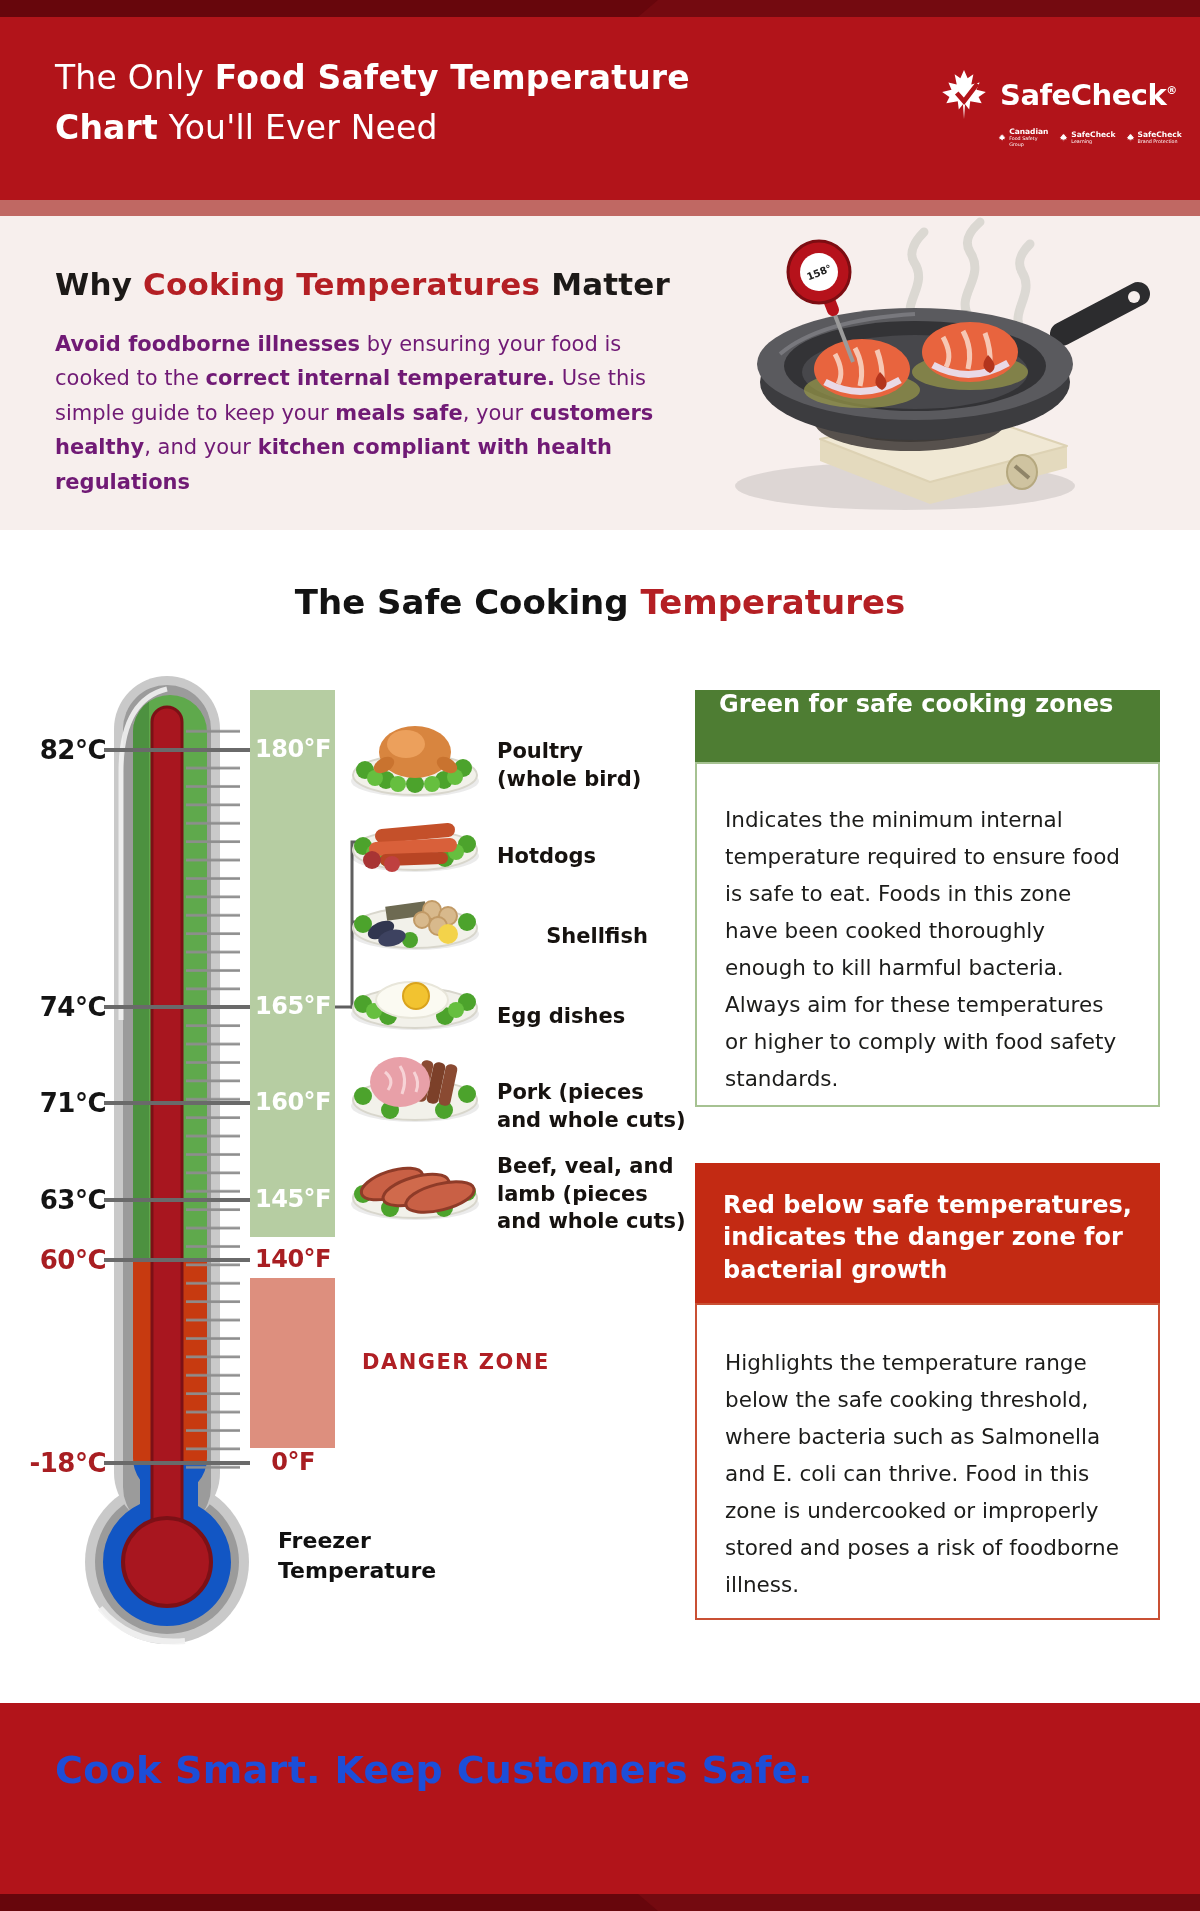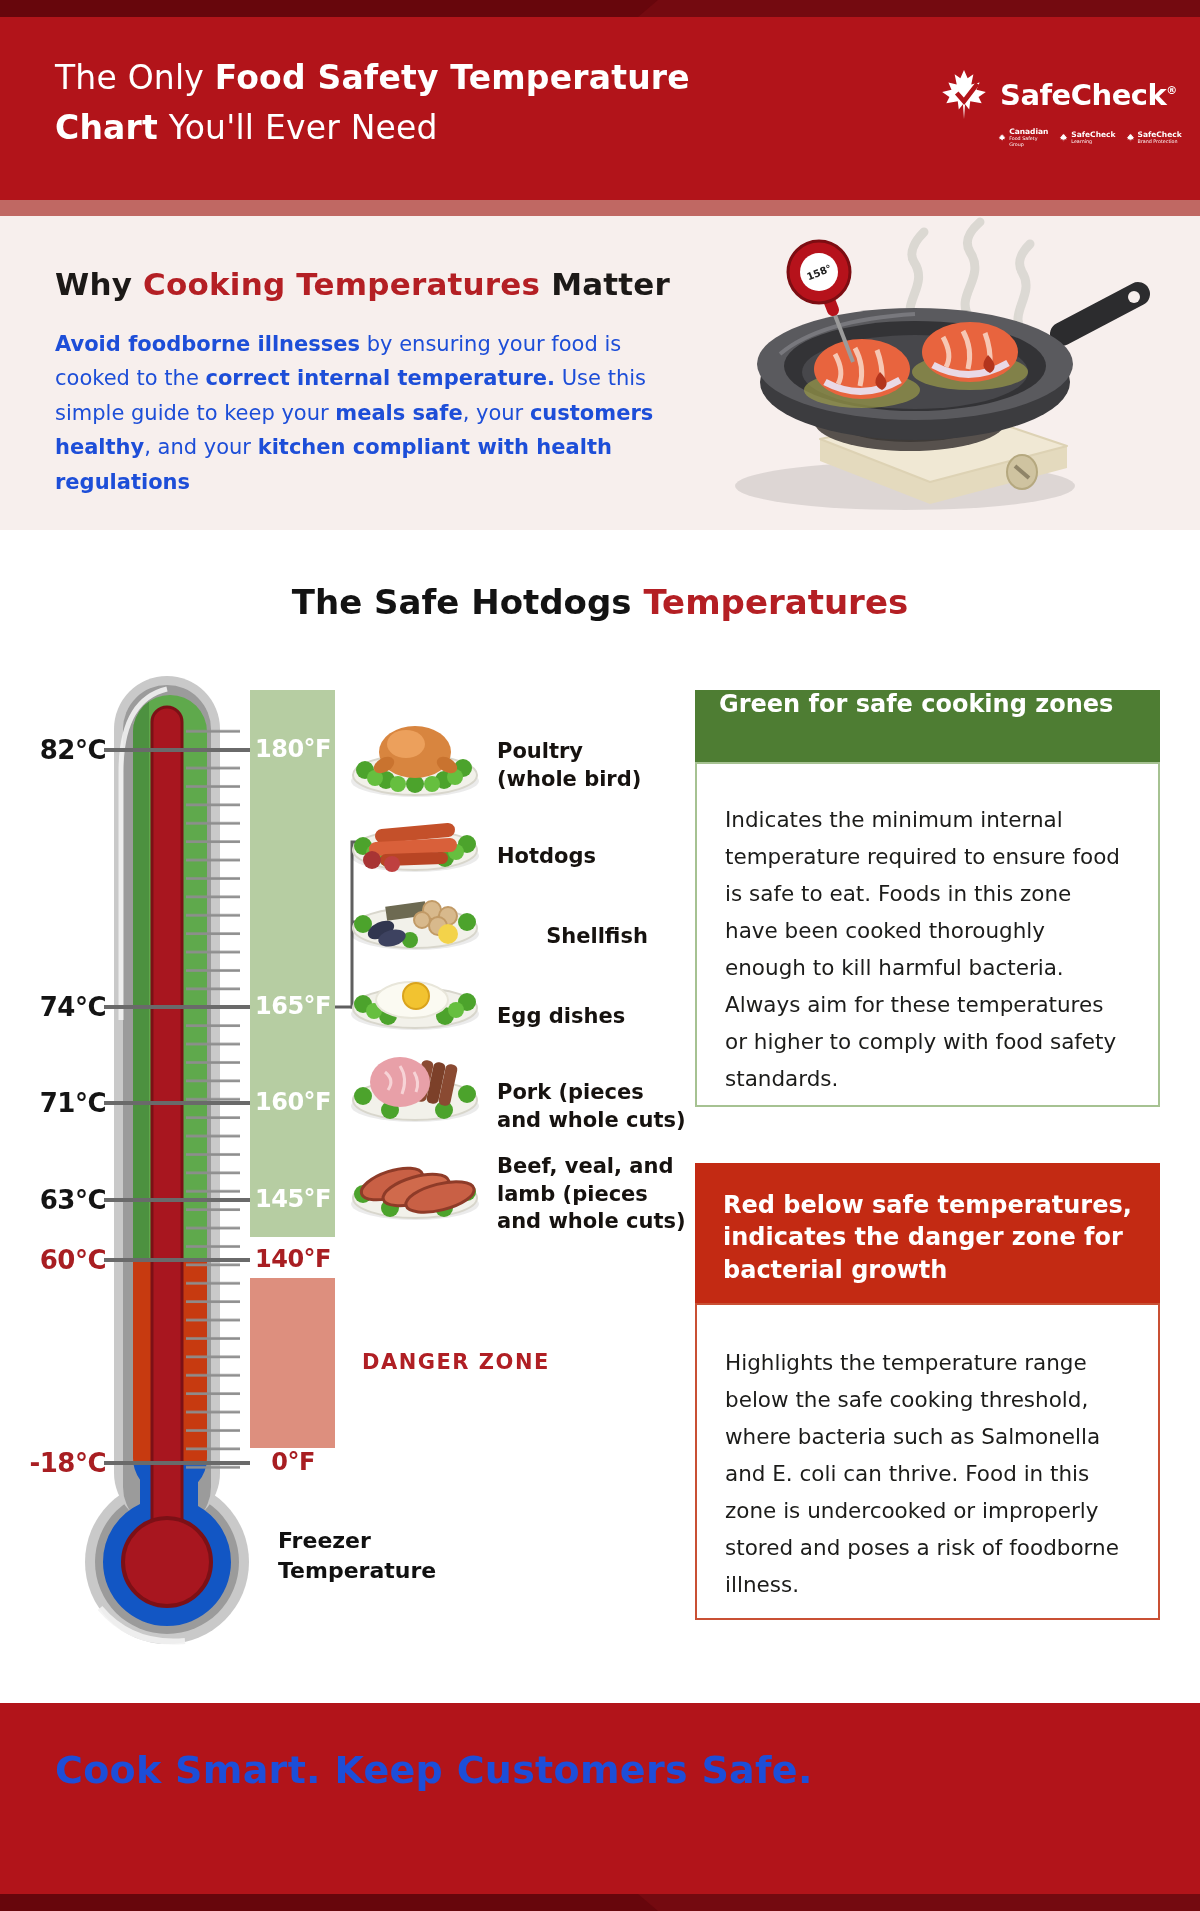--- a/index.html
+++ b/index.html
@@ -23,21 +23,21 @@
   .subbrands{display:flex;gap:10px;margin-top:5px;margin-left:60px;}
   .subbrand{display:flex;align-items:center;gap:3px;}
   .subbrand .t1{font-size:7.5px;font-weight:bold;line-height:1.1;}
   .subbrand .t2{font-size:4.8px;line-height:1.2;}
 
   .divider{left:0;top:200px;width:1200px;height:16px;background:#c06863;}
 
   .why{left:0;top:216px;width:1200px;height:314px;background:#f7efed;}
   .why-h{left:55px;top:266px;font-size:31px;font-weight:bold;color:#1c1917;letter-spacing:.2px;}
   .hl-red{color:#b41f24;}
-  .why-p{left:55px;top:327px;width:608px;font-size:21px;line-height:1.64;color:#1d4ed8;}
+  .why-p{left:55px;top:327px;width:608px;font-size:21px;line-height:1.64;color:#701a75;}
   .b{font-weight:bold;}
 
   .safe-title{left:0;top:582px;width:1200px;text-align:center;font-size:34px;font-weight:bold;color:#131313;}
 
   .thermo-svg{left:0;top:660px;}
   .pan-svg{left:670px;top:214px;}
 
   .clabel{position:absolute;left:0;width:106px;text-align:right;font-weight:bold;font-size:26px;color:#141414;letter-spacing:-.5px;}
   .flabel{position:absolute;left:252px;width:82px;text-align:center;font-weight:bold;font-size:24px;color:#ffffff;letter-spacing:-.5px;}
   .danger-color{color:#a81e22;}
@@ -182,21 +182,21 @@
     <g>
       <line x1="183" y1="148" x2="163" y2="96" stroke="#9b9b9b" stroke-width="4"></line>
       <line x1="163" y1="96" x2="156" y2="78" stroke="#b6121b" stroke-width="12" stroke-linecap="round"></line>
       <circle cx="149" cy="58" r="31" fill="#b6121b" stroke="#7d0d12" stroke-width="3"></circle>
       <circle cx="149" cy="58" r="19" fill="#ffffff"></circle>
       <text x="149" y="62" text-anchor="middle" font-size="10" font-weight="bold" fill="#222" transform="rotate(-22 149 58)">158°</text>
     </g>
   </svg>
 
   <div class="abs safe-title">
-    <span>The Safe Hotdogs </span><span class="hl-red">Temperatures</span>
+    <span>The Safe Cooking </span><span class="hl-red">Temperatures</span>
   </div>
 
   <svg class="abs thermo-svg" width="660" height="1060" viewBox="0 0 660 1060">
     <defs>
       <pattern id="tickpat" x="0" y="62" width="60" height="18.4" patternUnits="userSpaceOnUse">
         <rect x="0" y="8" width="60" height="2.6" fill="#8d8d8d"></rect>
       </pattern>
       <clipPath id="tubeclip">
         <rect x="133" y="35" width="74" height="800" rx="37"></rect>
         <rect x="140" y="800" width="58" height="62"></rect>

